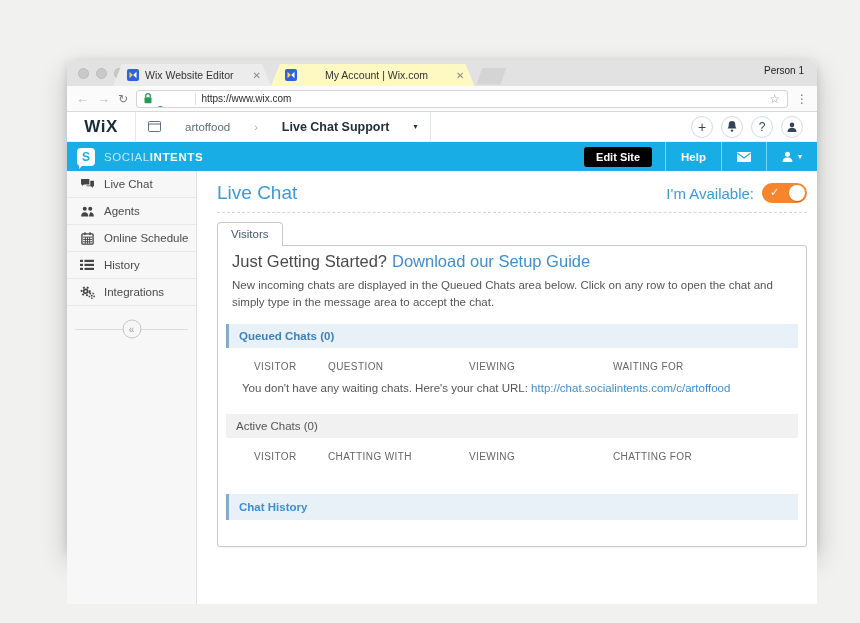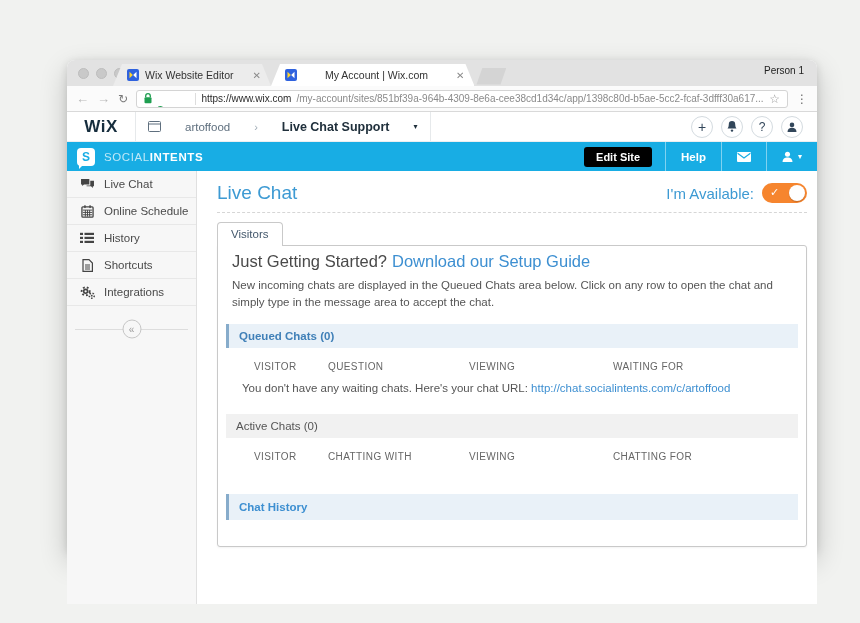--- a/index.html
+++ b/index.html
@@ -8,21 +8,21 @@
   .window { position:absolute; left:67px; top:60px; width:750px; height:492px; background:#fff;
             border-radius:8px 8px 4px 4px; box-shadow:0 10px 28px rgba(0,0,0,.20), 0 2px 8px rgba(0,0,0,.12); }
 
   
   .tabstrip { height:26px; background:#e2e2e2; border-radius:8px 8px 0 0; position:relative; display:flex; align-items:flex-end; }
   .lights { position:absolute; left:11px; top:8px; display:flex; gap:7px; }
   .light { width:11px; height:11px; border-radius:50%; background:#c9c9c9; border:1px solid #bdbdbd; }
   .tab { height:22px; display:flex; align-items:center; gap:6px; padding:0 10px 0 14px; font-size:10.5px; color:#333;
          clip-path:polygon(0 100%, 9px 0, calc(100% - 9px) 0, 100% 100%); min-width:158px; }
   .tab.first { margin-left:46px; background:#ececec; }
-  .tab.active { background:#ffffff;gap:28px; }
+  .tab.active { background:#fef9c3;gap:28px; }
   .tab .close { margin-left:auto; color:#8a8a8a; font-size:10px; }
   .newtab { width:30px; height:17px; margin-left:2px; margin-bottom:0; background:#d4d4d4; align-self:center; margin-top:6px;
             clip-path:polygon(6px 0, 100% 0, calc(100% - 6px) 100%, 0 100%); }
   .profile-name { position:absolute; right:13px; top:5px; font-size:10px; color:#222; }
 
   .urlrow { height:26px; background:#fbfbfb; border-bottom:1px solid #d9d9d9; display:flex; align-items:center; padding:0 9px; gap:8px; }
   .navbtn { font-size:13px; color:#b9b9b9; line-height:1; }
   .navbtn.reload { color:#7a7a7a; font-size:12px; }
   .urlfield { flex:1; height:18px; background:#fff; border:1px solid #d4d4d4; border-radius:3px; display:flex; align-items:center;
               padding:0 7px; gap:5px; font-size:10px; white-space:nowrap; overflow:hidden; }
@@ -134,21 +134,20 @@
     <span class="navbtn">→</span>
     <span class="navbtn reload">↻</span>
     <div class="urlfield">
       <svg width="8" height="11" viewBox="0 0 8 11">
           <path d="M1.7 4.2V3a2.3 2.3 0 0 1 4.6 0v1.2" fill="none" stroke="#1e9e50" stroke-width="1.3"></path>
           <rect x="0.5" y="4.2" width="7" height="6" rx="1" fill="#1e9e50"></rect>
         </svg>
       <span class="secure">Secure</span>
       <span class="urlsep"></span>
       <span class="url-domain">https://www.wix.com</span>
-        <span class="url-path">/my-account/sites/851bf39a-964b-4309-8e6a-cee38cd1d34c/app/1398c80d-b5ae-5cc2-fcaf-3dfff30a617...</span>
       <span class="star">☆</span>
     </div>
     <span class="dots">⋮</span>
   </div>
 
   <div class="wixheader">
     <div class="wixlogo">WiX</div>
     <div class="crumbs">
       <svg width="13" height="11" viewBox="0 0 13 11">
           <rect x="0.5" y="0.5" width="12" height="10" rx="1" fill="none" stroke="#5f6f7e"></rect>
@@ -211,20 +210,31 @@
         <span class="ic">
             <svg width="15" height="12" viewBox="0 0 16 13">
               <path d="M1 1h9v6H4.2L2.2 8.8V7H1z" fill="#444"></path>
               <path d="M11 3h4v6h-1.2v1.8L11.8 9H7V8h4z" fill="#444"></path>
             </svg>
           </span>
         <span>Live Chat</span>
       </div>
       <div class="sideitem">
         <span class="ic">
+            <svg width="15" height="11" viewBox="0 0 16 12">
+              <circle cx="5" cy="3" r="2.2" fill="#444"></circle>
+              <circle cx="11" cy="3" r="2.2" fill="#444"></circle>
+              <path d="M1 11.5c0-3 1.8-4.6 4-4.6s4 1.6 4 4.6z" fill="#444"></path>
+              <path d="M9.7 11.5c.2-2 1-4.6 1.3-4.6 2.2 0 4 1.6 4 4.6z" fill="#444"></path>
+            </svg>
+          </span>
+        <span>Agents</span>
+      </div>
+      <div class="sideitem">
+        <span class="ic">
             <svg width="13" height="13" viewBox="0 0 14 14">
               <rect x="1" y="2" width="12" height="11" rx="1" fill="none" stroke="#444" stroke-width="1.4"></rect>
               <rect x="3.5" y="0.3" width="1.5" height="3" fill="#444"></rect>
               <rect x="9" y="0.3" width="1.5" height="3" fill="#444"></rect>
               <path d="M2 5.5h10M4.7 5.5v7M7 5.5v7M9.3 5.5v7M2 8h10M2 10.5h10" stroke="#444" stroke-width="1"></path>
             </svg>
           </span>
         <span>Online Schedule</span>
       </div>
       <div class="sideitem">
@@ -232,29 +242,20 @@
             <svg width="14" height="12" viewBox="0 0 14 12">
               <rect y="0.8" width="3" height="2.2" fill="#444"></rect>
               <rect x="4.5" y="0.8" width="9.5" height="2.2" fill="#444"></rect>
               <rect y="4.8" width="3" height="2.2" fill="#444"></rect>
               <rect x="4.5" y="4.8" width="9.5" height="2.2" fill="#444"></rect>
               <rect y="8.8" width="3" height="2.2" fill="#444"></rect>
               <rect x="4.5" y="8.8" width="9.5" height="2.2" fill="#444"></rect>
             </svg>
           </span>
         <span>History</span>
-      </div>
-      <div class="sideitem">
-        <span class="ic">
-            <svg width="11" height="13" viewBox="0 0 11 13">
-              <path d="M1 0.6h6l3.4 3.4v8.4H1z" fill="none" stroke="#444" stroke-width="1.2"></path>
-              <path d="M3 6h5M3 8h5M3 10h5" stroke="#444" stroke-width="1"></path>
-            </svg>
-          </span>
-        <span>Shortcuts</span>
       </div>
       <div class="sideitem">
         <span class="ic">
             <svg width="15" height="13" viewBox="0 0 16 14">
               <circle cx="6" cy="5.7" r="4.3" fill="none" stroke="#444" stroke-width="2" stroke-dasharray="2 2.2"></circle>
               <circle cx="6" cy="5.7" r="2.1" fill="none" stroke="#444" stroke-width="1.7"></circle>
               <circle cx="12.6" cy="10.4" r="2.7" fill="none" stroke="#444" stroke-width="1.7" stroke-dasharray="1.6 1.7"></circle>
               <circle cx="12.6" cy="10.4" r="1" fill="#444"></circle>
             </svg>
           </span>

